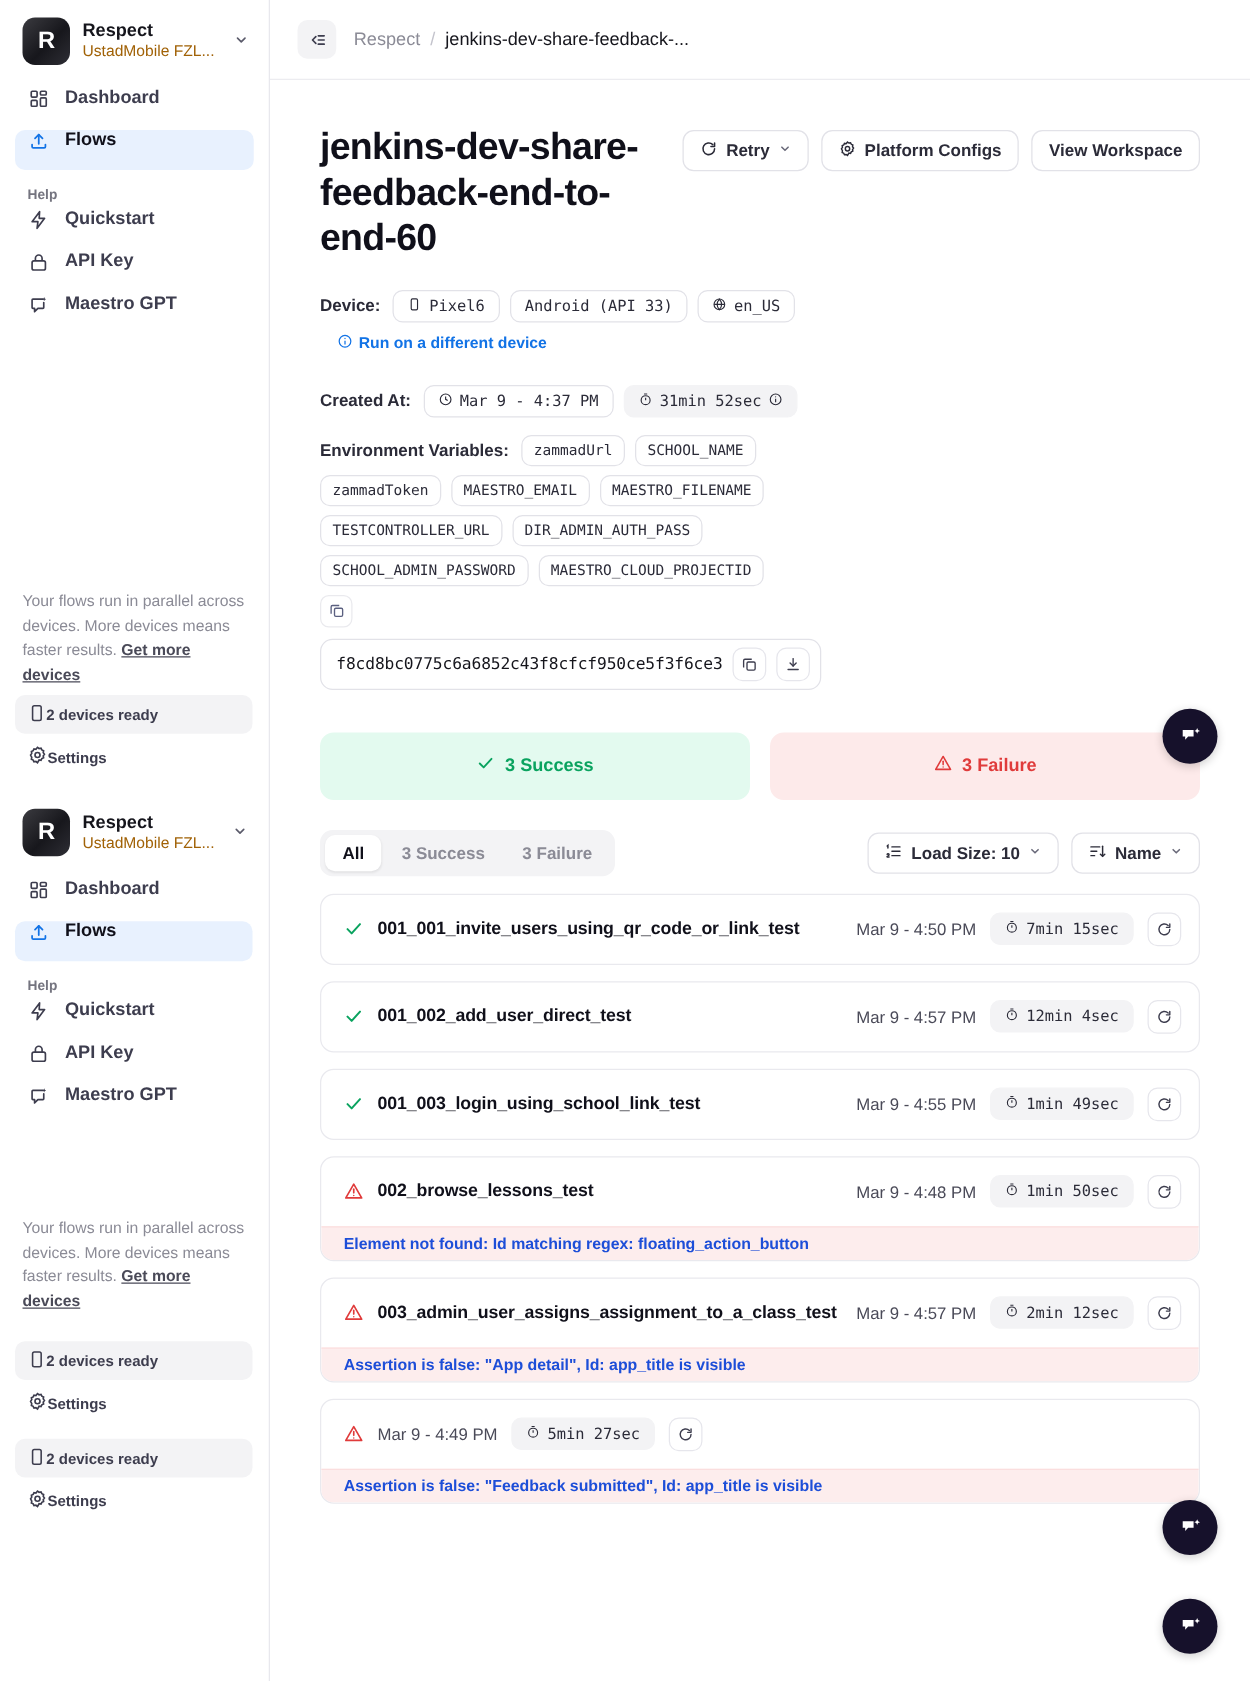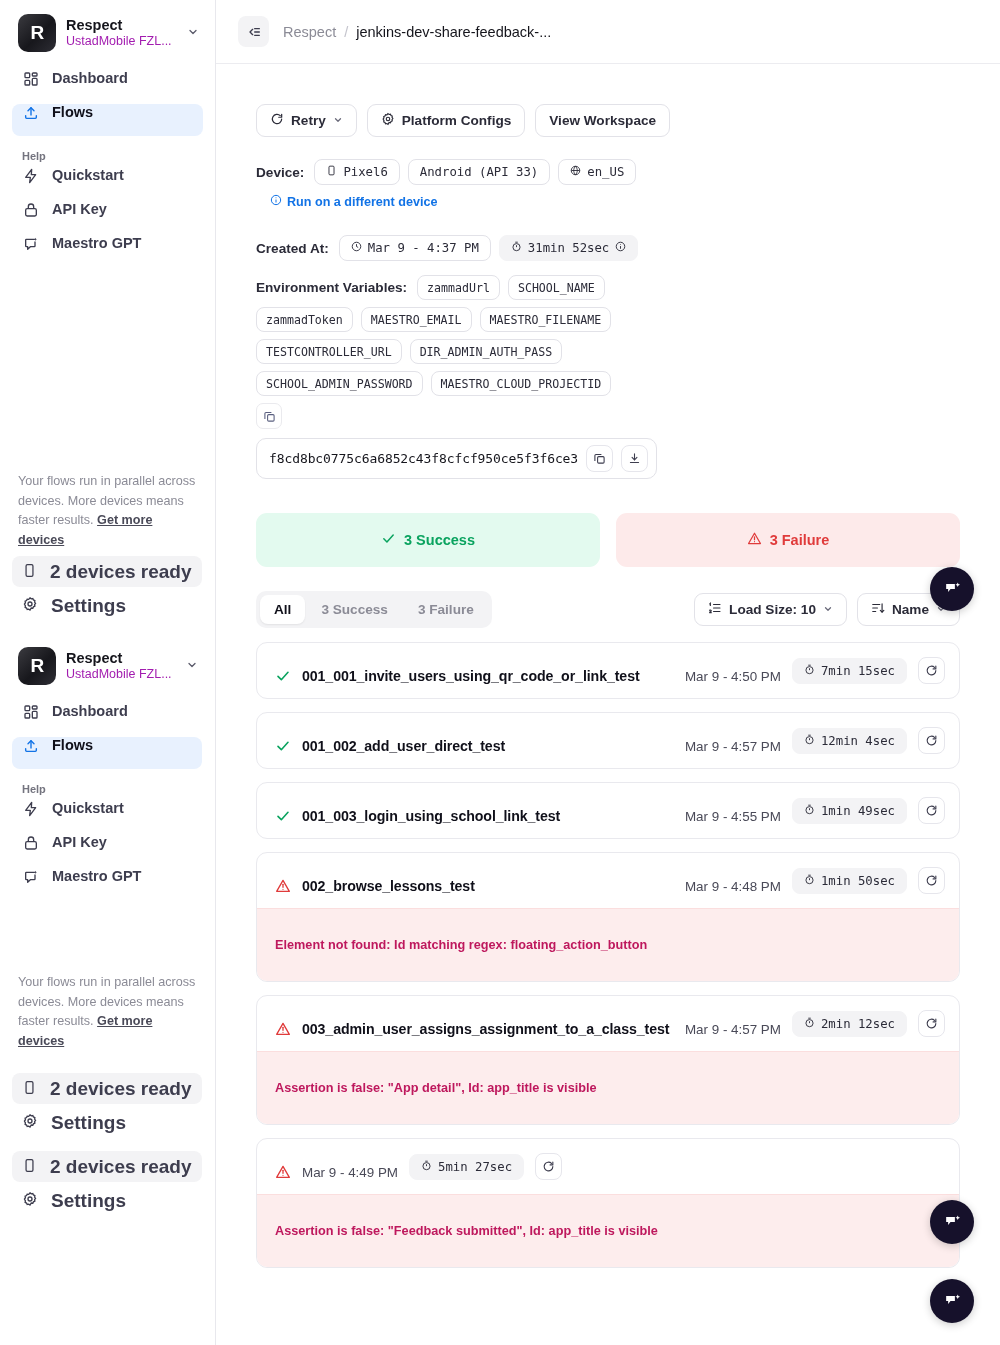--- a/index.html
+++ b/index.html
@@ -26,44 +26,44 @@
   }
   .org-logo {
     width: 38px; height: 38px; border-radius: 10px;
     background: linear-gradient(135deg,#3b3b40 0%,#17171c 55%,#2e2e35 100%);
     display: flex; align-items: center; justify-content: center;
     color: #fff; font-size: 19px; font-weight: 700; flex: 0 0 auto;
     letter-spacing: -0.5px;
   }
   .org-text { flex: 1; min-width: 0; line-height: 1.18; }
   .org-name { font-size: 14.5px; font-weight: 700; color: #15151c; }
-  .org-sub { font-size: 12.5px; color: #a21caf; white-space: nowrap; overflow: hidden; text-overflow: ellipsis; }
+  .org-sub { font-size: 12.5px; color: #a16207; white-space: nowrap; overflow: hidden; text-overflow: ellipsis; }
   .chev { color: #5b5b6b; font-size: 11px; padding-right: 2px; }
 
   .nav { padding: 8px 12px 0 12px; }
   .nav-item {
     display: flex; gap: 13px;
     height: 32px; padding: 0 10px; margin-bottom: 2px;
     border-radius: 8px; cursor: pointer;
     font-size: 14.5px; font-weight: 600; color: #3d3d4e;
   }
   .nav-item.active { background: #e8f1fe; color: #10101a; }
   .nav-item .ic { width: 17px; height: 17px; display: flex; align-items: center; justify-content: center; color: #3d3d4e; }
   .nav-item.active .ic { color: #1273e6; }
   .nav-section { font-size: 11px; color: #74747f; font-weight: 600; padding: 12px 10px 5px 10px; }
 
   .promo {
     position: absolute; left: 0; right: 1px;
     padding: 0 18px; font-size: 12.6px; color: #8b8b96; line-height: 1.55;
   }
   .promo a { color: #4a4a58; text-decoration: underline; font-weight: 600; }
   .foot-item {
-    display: flex; align-items: center; gap: 13px;
+    display: flex; align-items: center; 
     height: 31px; padding: 0 10px; margin: 0 12px 3px 12px;
-    border-radius: 8px; font-size: 19px; font-weight: 600; color: #3d3d4e;
+    border-radius: 8px; font-size: 12px; font-weight: 600; color: #3d3d4e;
     cursor: pointer;
   }
   .foot-item.grey { background: #f3f3f5; }
 
   
   .main { flex: 1; height: 1345px; position: relative; background: #fff; overflow: hidden; }
   .topbar {
     height: 64px; display: flex; align-items: center; gap: 14px;
     padding: 0 22px 0 22px; border-bottom: 1px solid #ececf0;
   }
@@ -137,26 +137,26 @@
   .segmented { display: flex; align-items: center; background: #f3f3f5; border-radius: 10px; padding: 4px; gap: 2px; }
   .seg {
     height: 29px; padding: 0 14px; border-radius: 8px; display: flex; align-items: center;
     font-size: 13.6px; font-weight: 700; color: #8b8b96; cursor: pointer;
   }
   .seg.on { background: #fff; color: #10101a; box-shadow: 0 1px 2px rgba(0,0,0,.07); }
   .sorts { display: flex; gap: 10px; }
 
   .rows { margin-top: 14px; display: flex; flex-direction: column; gap: 13px; padding-bottom: 40px; }
   .row-card { border: 1px solid #e9e9ee; border-radius: 11px; overflow: hidden; background: #fff; }
-  .row-head { display: flex; align-items: flex-end; gap: 11px; padding: 14px 14px 14px 18px; }
+  .row-head { display: flex; align-items: center; gap: 11px; padding: 14px 14px 14px 18px; }
   .row-name { font-size: 14.2px; font-weight: 700; color: #10101a; flex: 1; letter-spacing: -0.1px; }
   .row-date { font-size: 13.4px; color: #4a4a58; white-space: nowrap; }
   .row-err {
-    background: #fdeded; color: #be185d; font-size: 12.7px; font-weight: 700;
-    padding: 29px 18px; border-top: 1px solid #fbdede;
+    background: #fdeded; color: #1d4ed8; font-size: 12.7px; font-weight: 700;
+    padding: 6px 18px; border-top: 1px solid #fbdede;
   }
   .st-ok { color: #0aa35f; display: flex; }
   .st-fail { color: #e03b3b; display: flex; }
 
   .fab {
     position: absolute; width: 44px; height: 44px; border-radius: 50%;
     background: #16112b; display: flex; align-items: center; justify-content: center; cursor: pointer;
     box-shadow: 0 2px 8px rgba(0,0,0,.2);
   }
   .fab svg { width: 19px; height: 19px; }
@@ -386,20 +386,21 @@
       <div class="crumbs">
         <span class="crumb-root">Respect</span>
         <span class="crumb-sep">/</span>
         <span class="crumb-cur">jenkins-dev-share-feedback-...</span>
       </div>
     </div>
 
     <div class="content">
 
       <div class="title-row">
+        <h1 class="title">jenkins-dev-share-feedback-end-to-end-60</h1>
         <div class="actions">
           <div class="btn">
             <span>
               <svg width="14" height="14" viewBox="0 0 24 24" fill="none" stroke="currentColor" stroke-width="2.1" stroke-linecap="round" stroke-linejoin="round">
                   <path d="M20 12a8 8 0 1 1-2.4-5.7"></path>
                   <polyline points="20 4 20 9 15 9"></polyline>
                 </svg>
             </span>
             <span>Retry</span>
             <span class="cv">

